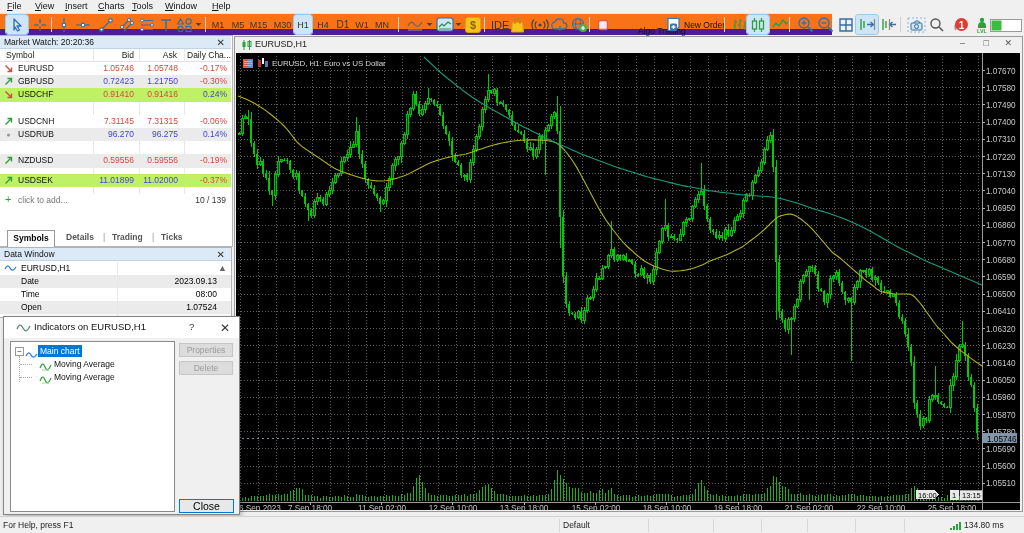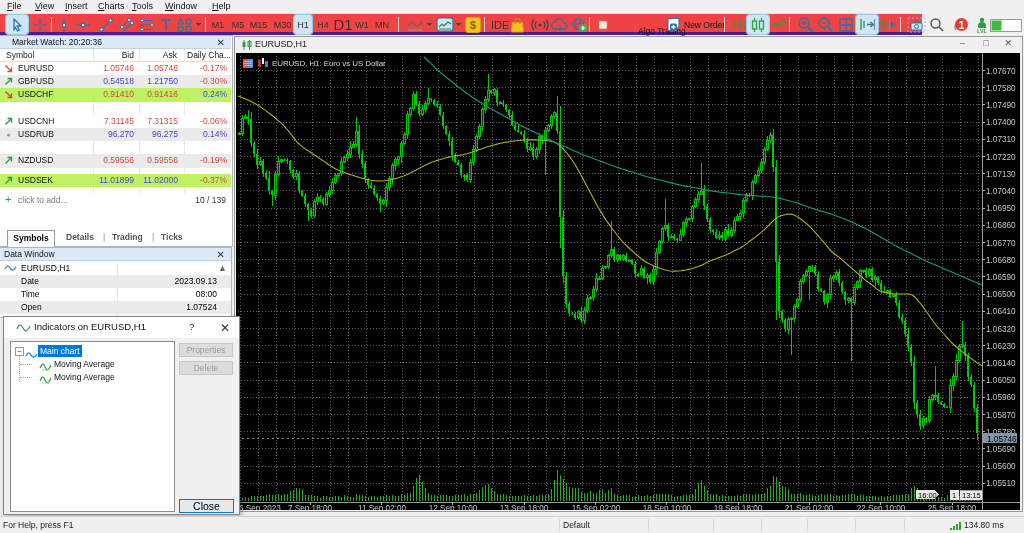--- a/index.html
+++ b/index.html
@@ -1,27 +1,27 @@
 <!DOCTYPE html>
 <html><head><meta charset="utf-8">
 <style>
 * { margin:0; padding:0; box-sizing:border-box; }
 html,body { width:1024px; height:533px; overflow:hidden; font-family:"Liberation Sans", sans-serif; background:#f0f0f0; position:relative; }
 
 #menubar { position:absolute; left:0; top:0; width:1024px; height:13px; background:#f0f0f0; font-size:9px; color:#111; }
 #menubar span { position:absolute; top:0.5px; }
 #menubar u { text-decoration:underline; text-underline-offset:1px; }
 
-#toolbar { position:absolute; left:0; top:13px; width:922px; height:22px; background:#ef4444; border-top:1px solid #e3e3e3; border-bottom:3px solid #4c1d95; }
+#toolbar { position:absolute; left:0; top:13px; width:832px; height:22px; background:#f97316; border-top:1px solid #e3e3e3; border-bottom:6px solid #4c1d95; }
 .tbtn { position:absolute; top:1px; height:19px; display:flex; align-items:center; justify-content:center; border-radius:2px; }
 .tbtn.sel { background:#cde6f7; outline:1px solid #9bc9ea; }
 .tsep { position:absolute; top:3px; width:1px; height:15px; background:#d0d0d0; }
 
 #mw { position:absolute; left:0; top:35px; width:233px; height:212px; background:#fff; border:1px solid #b4b4b4; border-left:none; }
-#mwtitle { position:absolute; left:0; top:0; width:231px; height:13px; background:#dce9f7; border-bottom:1px solid #c2d3e5; font-size:8.5px; color:#111; padding-left:12px; line-height:13px; }
+#mwtitle { position:absolute; left:0; top:0; width:231px; height:13px; background:#dce9f7; border-bottom:1px solid #c2d3e5; font-size:8.5px; color:#111; padding-left:4px; line-height:13px; }
 #mwhead { position:absolute; left:0; top:13px; width:231px; height:13px; background:#fff; font-size:8.5px; line-height:13px; color:#222; border-bottom:1px solid #e0e0e0; white-space:nowrap; }
 .mwrow { position:absolute; left:0; width:231px; height:13.2px; font-size:8.5px; line-height:13.2px; white-space:nowrap; }
 .mwar { position:absolute; left:4px; top:2px; }
 .mwsym { position:absolute; left:18px; color:#111; }
 .mwv { position:absolute; text-align:right; }
 .mwcol { position:absolute; top:13px; width:1px; height:158px; background:#e8e8e8; }
 
 #mwtabs { position:absolute; left:0; top:194px; width:268px; height:18px; font-size:8.5px; color:#555;font-weight:bold; }
 
 #dw { position:absolute; left:0; top:247px; width:232px; height:71px; background:#fff; border:1px solid #b4b4b4; border-left:none; }
@@ -114,21 +114,21 @@
         <path d="M0.5 1l3 3 3-3z" fill="#444"></path>
       </svg>
     </div>
     <div class="tsep" style="left:205px"></div>
     <div class="tbtn" style="left:209px;width:18px;font-size:9px;color:#333">M1</div>
     <div class="tbtn" style="left:229px;width:18px;font-size:9px;color:#333">M5</div>
     <div class="tbtn" style="left:247px;width:23px;font-size:9px;color:#333">M15</div>
     <div class="tbtn" style="left:271px;width:23px;font-size:9px;color:#333">M30</div>
     <div class="tbtn sel" style="left:294px;width:18px;font-size:9px;color:#333">H1</div>
     <div class="tbtn" style="left:314px;width:18px;font-size:9px;color:#333">H4</div>
-    <div class="tbtn" style="left:334px;width:18px;font-size:15px;color:#333">D1</div>
+    <div class="tbtn" style="left:334px;width:18px;font-size:10px;color:#333">D1</div>
     <div class="tbtn" style="left:353px;width:18px;font-size:9px;color:#333">W1</div>
     <div class="tbtn" style="left:372px;width:20px;font-size:9px;color:#333">MN</div>
     <div class="tsep" style="left:398px"></div>
     <div class="tbtn" style="left:404px;width:22px">
       <svg width="18" height="14" viewBox="0 0 18 14" style="">
         <path d="M2 12h14" stroke="#999" stroke-width="1"></path>
         <path d="M2 8c2-4 4-5 6-2s4 4 8-2" fill="none" stroke="#666" stroke-width="1.3"></path>
       </svg>
     </div>
     <div class="tbtn" style="left:424px;width:10px">
@@ -304,21 +304,21 @@
       <span class="mwsym">EURUSD</span>
       <span class="mwv" style="right:97px;color:#d24a3f">1.05746</span>
       <span class="mwv" style="right:53px;color:#d24a3f">1.05748</span>
       <span class="mwv" style="right:4px;color:#d24a3f">-0.17%</span>
     </div>
     <div class="mwrow" style="top:39.2px;background:#ebebeb">
       <span class="mwar"><svg width="9" height="9">
           <path d="M1.5 7.5L7 2M3.5 1.5H7.5V5.5" fill="none" stroke="#2f9e3f" stroke-width="1.4"></path>
         </svg></span>
       <span class="mwsym">GBPUSD</span>
-      <span class="mwv" style="right:97px;color:#4444cc">0.54518</span>
+      <span class="mwv" style="right:97px;color:#4444cc">0.72423</span>
       <span class="mwv" style="right:53px;color:#4444cc">1.21750</span>
       <span class="mwv" style="right:4px;color:#d24a3f">-0.30%</span>
     </div>
     <div class="mwrow" style="top:52.400000000000006px;background:#bef264">
       <span class="mwar"><svg width="9" height="9">
           <path d="M1.5 1.5L7 7M3.5 7.5H7.5V3.5" fill="none" stroke="#d24a3f" stroke-width="1.4"></path>
         </svg></span>
       <span class="mwsym">USDCHF</span>
       <span class="mwv" style="right:97px;color:#d24a3f">0.91410</span>
       <span class="mwv" style="right:53px;color:#d24a3f">0.91416</span>

